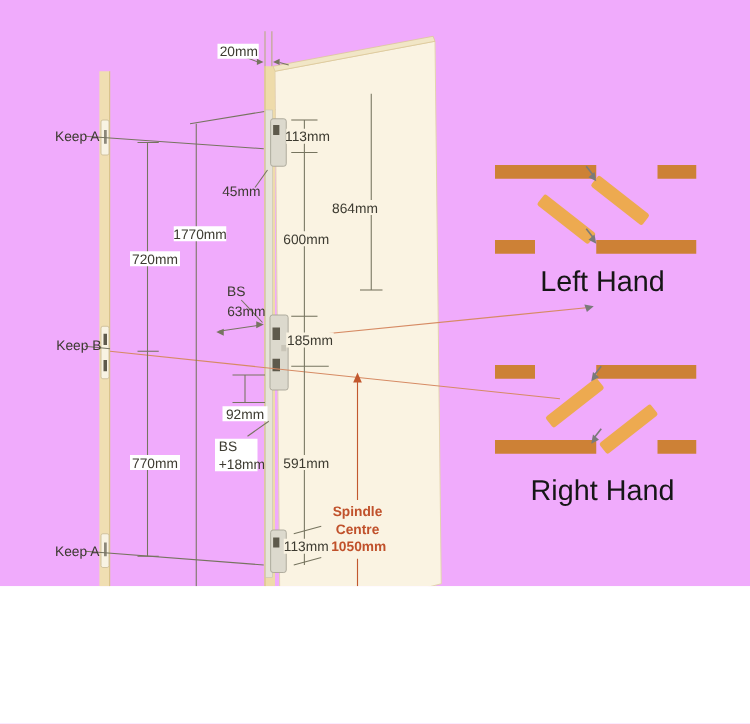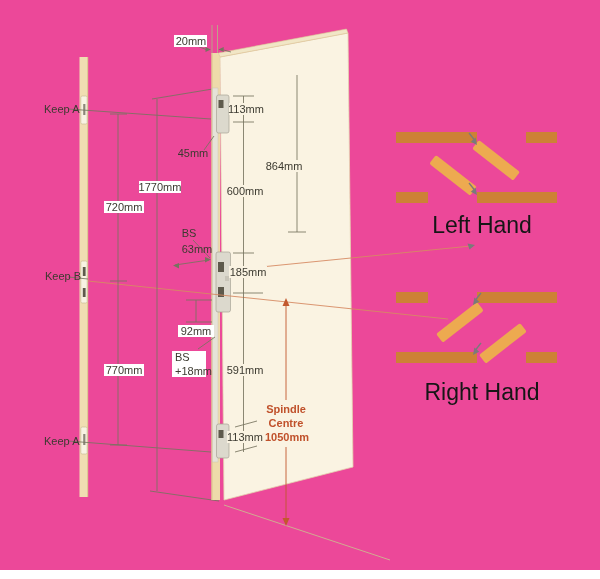--- a/index.html
+++ b/index.html
@@ -1,16 +1,16 @@
 <!DOCTYPE html>
 <html><head>
 <meta charset="utf-8">
 <style>
   html,body{margin:0;padding:0;background:#ffffff;}
-  .stage{position:relative;width:600px;height:570px;background:#ec4899;overflow:hidden;
+  .stage{position:relative;width:600px;height:469px;background:#f0abfc;overflow:hidden;
          font-family:"Liberation Sans",sans-serif;}
   svg{position:absolute;left:0;top:0;}
   text{font-family:"Liberation Sans",sans-serif;}
   .lbl{font-size:11px;fill:#3c3a30;}
   .lblm{font-size:11px;fill:#3c3a30;text-anchor:middle;}
   .big{font-size:23px;fill:#161616;text-anchor:middle;}
   .org{fill:#c0512b;font-size:11px;text-anchor:middle;font-weight:bold;}
   .dim{stroke:#76745f;stroke-width:0.85;fill:none;}
   .orgline{stroke:#d68a63;stroke-width:0.9;fill:none;}
   .spindle{stroke:#c2582e;stroke-width:0.9;fill:none;}

